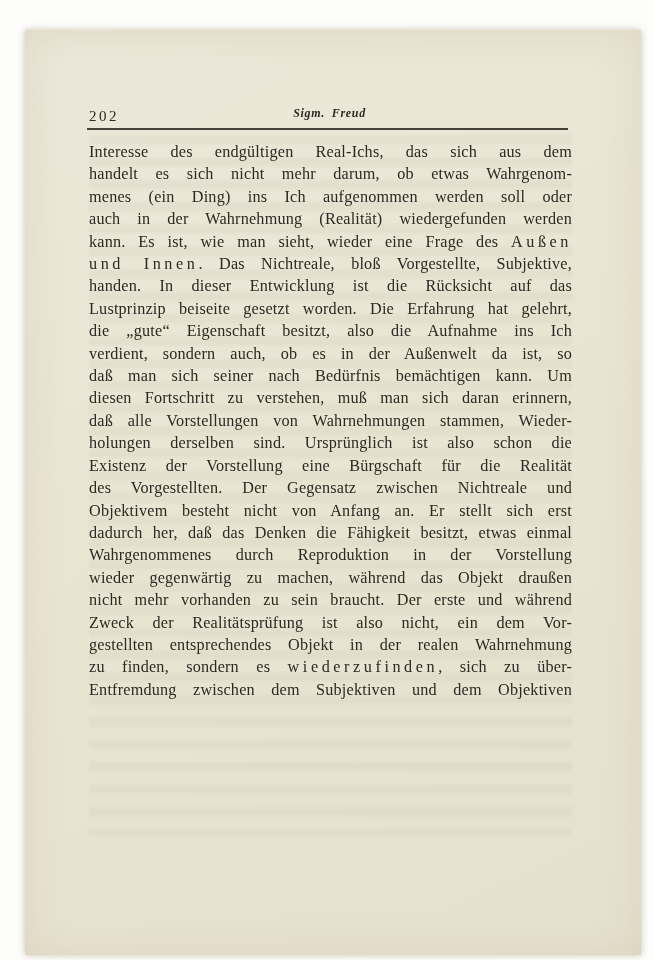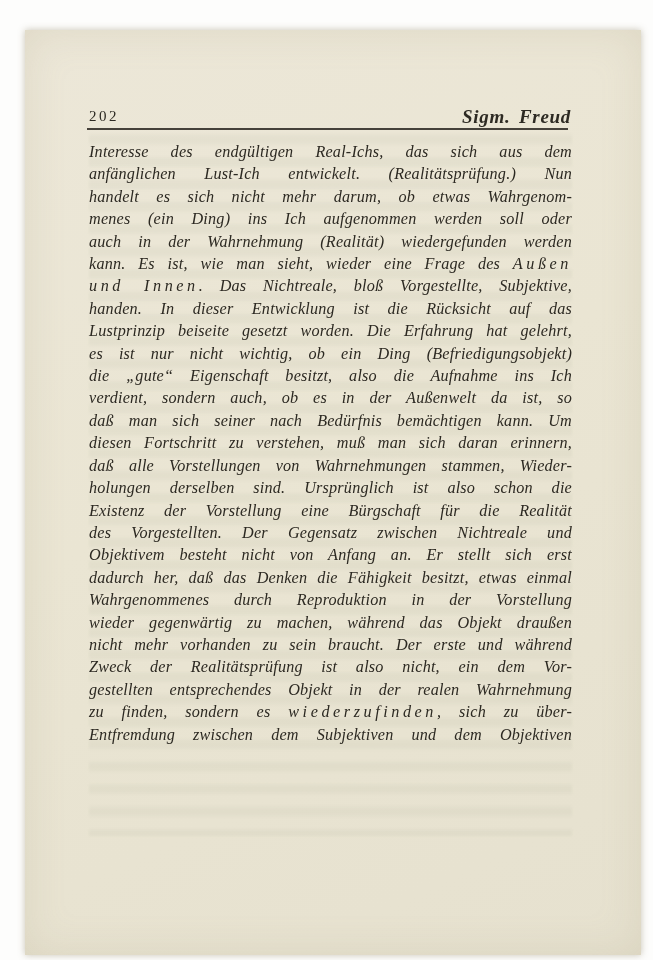--- a/index.html
+++ b/index.html
@@ -55,22 +55,22 @@
     left: 1px;
     top: 2px;
     font-size: 15px;
     letter-spacing: 2.5px;
   }
   .running-title {
     position: absolute;
     left: 0;
     right: 0;
     top: 0;
-    text-align: right;
-    font-size: 19px;
+    text-align: center;
+    font-size: 12px;
     font-style: italic;
     font-weight: 600;
     letter-spacing: 0.7px;
     word-spacing: 3px;
   }
   .header-rule {
     position: absolute;
     left: 62px;
     top: 98px;
     width: 481px;
@@ -79,21 +79,20 @@
   }
   .text-block {
     position: absolute;
     left: 64px;
     top: 111px;
     width: 483px;
     color: #2c2922;
     font-size: 16.2px;
     line-height: 22.42px;
     letter-spacing: 0.2px;
-    font-style: italic;
   }
   .line {
     height: 22.42px;
     text-align: justify;
     text-align-last: justify;
     overflow: visible;
   }
   .sperr {
     letter-spacing: 0.22em;
   }
@@ -104,29 +103,27 @@
 <div class="scan-canvas">
   <div class="book-page">
     <div class="ghost-showthrough"></div>
     <div class="page-header">
       <span class="page-number">202</span>
       <span class="running-title">Sigm. Freud</span>
     </div>
     <div class="header-rule"></div>
     <div class="text-block">
         <div class="line"><span>Interesse des endgültigen Real-Ichs, das sich aus dem</span></div>
-        <div class="line"><span>anfänglichen Lust-Ich entwickelt. (Realitätsprüfung.) Nun</span></div>
         <div class="line"><span>handelt es sich nicht mehr darum, ob etwas Wahrgenom-</span></div>
         <div class="line"><span>menes (ein Ding) ins Ich aufgenommen werden soll oder</span></div>
         <div class="line"><span>auch in der Wahrnehmung (Realität) wiedergefunden werden</span></div>
         <div class="line"><span>kann. Es ist, wie man sieht, wieder eine Frage des </span><span class="sperr">Außen</span></div>
         <div class="line"><span class="sperr">und </span><span class="sperr">Innen</span><span>. Das Nichtreale, bloß Vorgestellte, Subjektive,</span></div>
         <div class="line"><span>handen. In dieser Entwicklung ist die Rücksicht auf das</span></div>
         <div class="line"><span>Lustprinzip beiseite gesetzt worden. Die Erfahrung hat gelehrt,</span></div>
-        <div class="line"><span>es ist nur nicht wichtig, ob ein Ding (Befriedigungsobjekt)</span></div>
         <div class="line"><span>die „gute“ Eigenschaft besitzt, also die Aufnahme ins Ich</span></div>
         <div class="line"><span>verdient, sondern auch, ob es in der Außenwelt da ist, so</span></div>
         <div class="line"><span>daß man sich seiner nach Bedürfnis bemächtigen kann. Um</span></div>
         <div class="line"><span>diesen Fortschritt zu verstehen, muß man sich daran erinnern,</span></div>
         <div class="line"><span>daß alle Vorstellungen von Wahrnehmungen stammen, Wieder-</span></div>
         <div class="line"><span>holungen derselben sind. Ursprünglich ist also schon die</span></div>
         <div class="line"><span>Existenz der Vorstellung eine Bürgschaft für die Realität</span></div>
         <div class="line"><span>des Vorgestellten. Der Gegensatz zwischen Nichtreale und</span></div>
         <div class="line"><span>Objektivem besteht nicht von Anfang an. Er stellt sich erst</span></div>
         <div class="line"><span>dadurch her, daß das Denken die Fähigkeit besitzt, etwas einmal</span></div>

